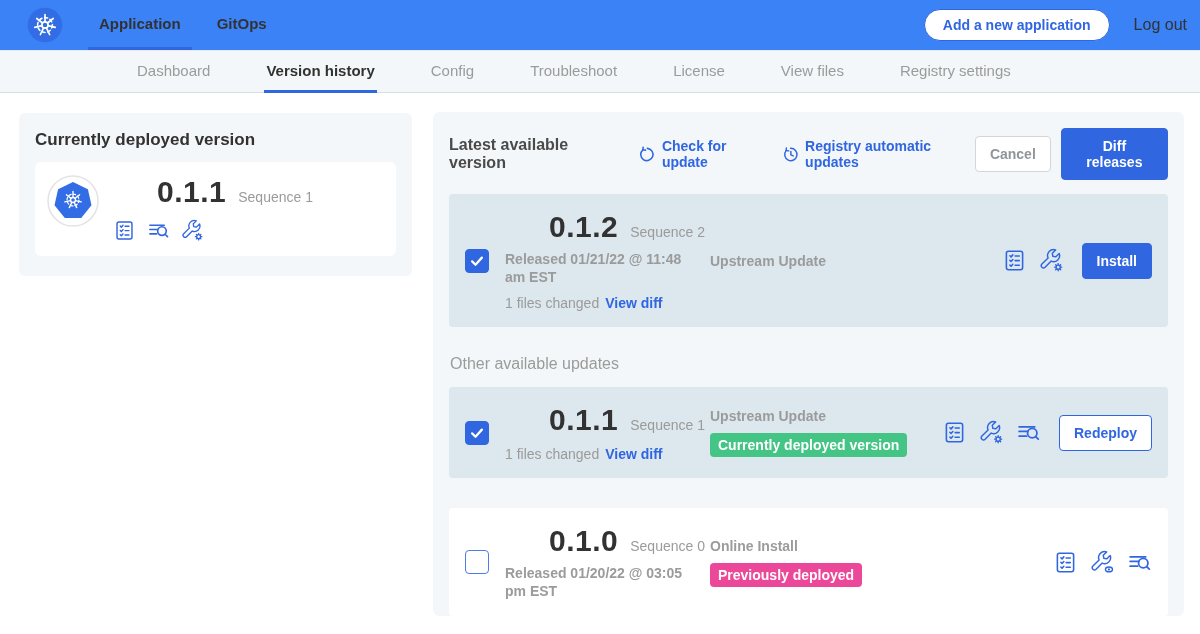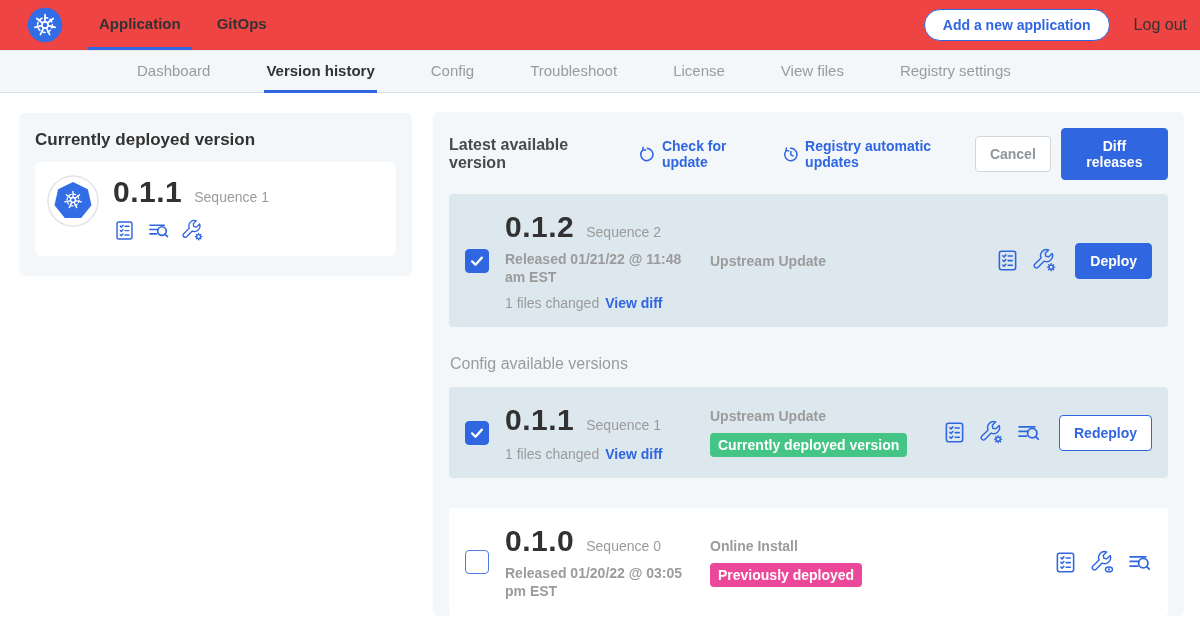--- a/index.html
+++ b/index.html
@@ -1,20 +1,20 @@
 <!DOCTYPE html>
 <html><head>
 <meta charset="utf-8">
 <style>
   * { margin:0; padding:0; box-sizing:border-box; }
   html,body { width:1200px; height:634px; overflow:hidden; background:#fff;
     font-family:"Liberation Sans","DejaVu Sans",sans-serif; color:#323232; }
 
   
-  .topnav { height:50px; background:#ef4444; display:flex; align-items:center; position:relative; }
+  .topnav { height:50px; background:#3b82f6; display:flex; align-items:center; position:relative; }
   .brand { margin-left:27px; width:36px; height:36px; flex:0 0 auto; }
   .apptabs { display:flex; height:50px; margin-left:25px; }
   .apptab { display:flex; align-items:center; padding:0 11px; margin-right:14px;
     font-size:15px; font-weight:bold; color:#323232; cursor:pointer; border-bottom:3px solid transparent; }
   .apptab.active { border-bottom-color:#3066e0; }
   .topnav-right { margin-left:auto; display:flex; align-items:center; margin-right:13px; }
   .pill-btn { border:1px solid #3066e0; color:#3066e0; background:#fff; font-weight:bold;
     font-size:14px; border-radius:16px; padding:7px 18px; cursor:pointer;
     font-family:inherit; }
   .logout { font-size:16px; color:#323232; margin-left:24px; cursor:pointer; }
@@ -28,21 +28,21 @@
 
   
   .content { position:relative; width:1200px; height:540px; }
 
   .left-card { position:absolute; left:19px; top:20px; width:393px; background:#f4f7f9;
     border-radius:6px; padding:17px 16px 20px 16px; }
   .left-card h2 { font-size:17px; font-weight:bold; color:#323232; }
   .deployed-box { margin-top:12px; background:#fff; border-radius:6px; padding:13px 16px 14px 12px;
     display:flex; align-items:flex-start; }
   .deployed-info { margin-left:14px; }
-  .vline { display:flex; align-items:baseline; }
+  .vline { display:flex; align-items:baseline;margin-left:44px; }
   .vnum { font-size:30px; font-weight:bold; color:#323232; letter-spacing:0.5px; }
   .vseq { font-size:14px; color:#9b9b9b; margin-left:12px; }
   .deployed-at { font-size:14px; color:#b0b6bc; margin-top:5px; }
   .icon-row { display:flex; align-items:center; margin-top:10px; gap:11px; }
 
   .icon { color:#3066e0; display:block; cursor:pointer; }
 
   
   .right-panel { position:absolute; left:433px; top:19px; width:751px; height:504px;
     background:#f4f7f9; border-radius:6px; padding:16px; }
@@ -263,25 +263,25 @@
       <div class="vmid">
         <div class="vsource">Upstream Update</div>
       </div>
       <div class="vactions">
         <svg class="icon" width="25" height="25" viewBox="0 0 24 24">
             <use href="#i-checklist"></use>
           </svg>
         <svg class="icon" width="25" height="25" viewBox="0 0 24 24">
             <use href="#i-wrench-gear"></use>
           </svg>
-        <button class="btn primary">Deploy</button>
-      </div>
-    </div>
-
-    <div class="other-title">Config available versions</div>
+        <button class="btn primary">Install</button>
+      </div>
+    </div>
+
+    <div class="other-title">Other available updates</div>
 
     <div class="vrow selected">
       <div class="checkbox checked">
         <svg width="18" height="18" viewBox="0 0 24 24">
             <use href="#i-check"></use>
           </svg>
       </div>
       <div class="vcol">
         <div class="vline">
           <span class="vnum">0.1.1</span>

